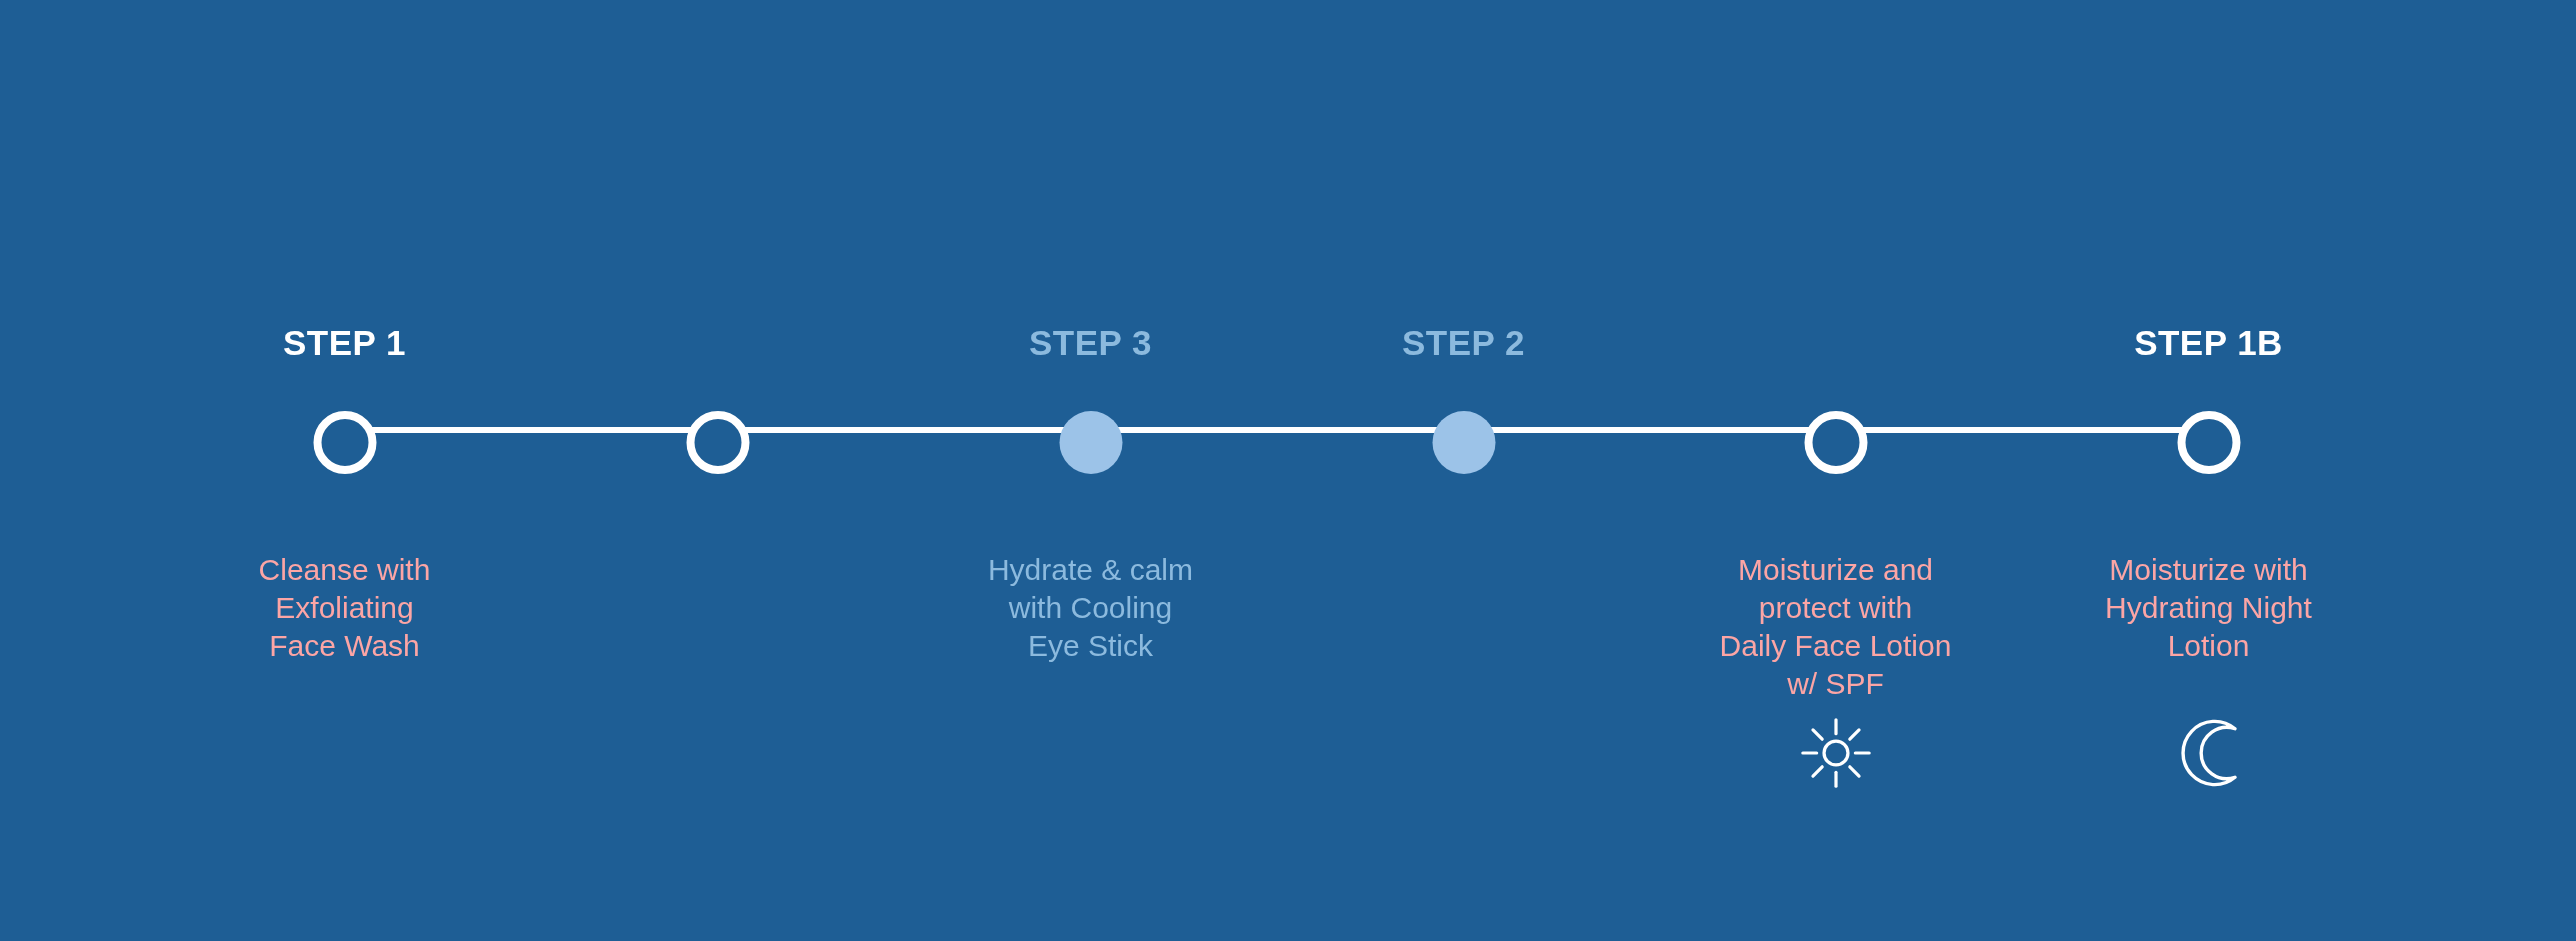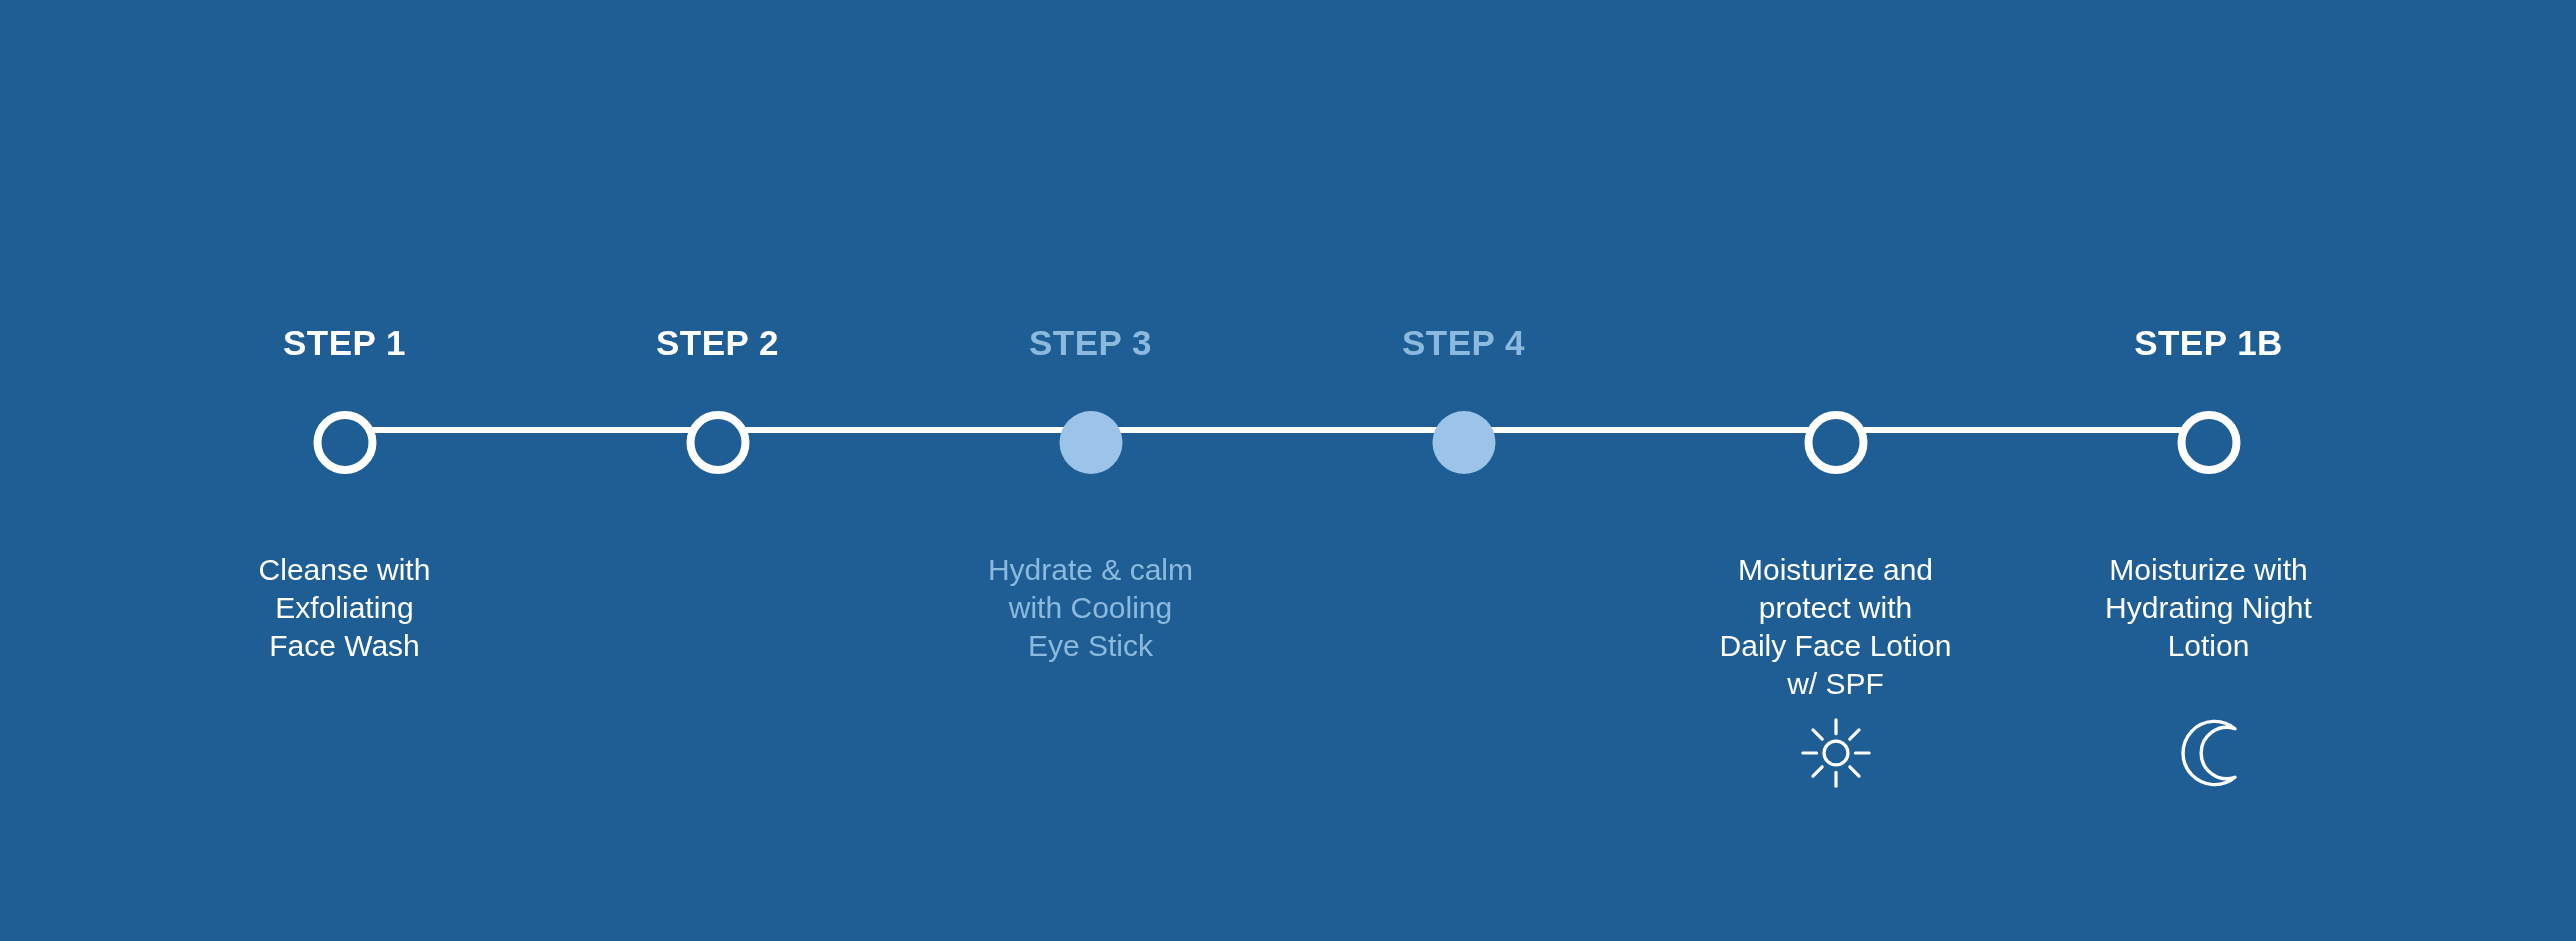--- a/index.html
+++ b/index.html
@@ -54,21 +54,21 @@
   }
   .node.filled {
     background: #9cc3e8;
   }
   .step-desc {
     position: absolute;
     top: 539px;
     left: 0;
     width: 100%;
     text-align: center;
-    color: #ffffff;
+    color: #fca5a5;
     font-size: 30px;
     line-height: 38px;
     font-weight: 400;
     white-space: pre-line;
   }
   .step.blue .step-label,
   .step.blue .step-desc {
     color: #8cbade;
   }
   .step-icon {
@@ -88,34 +88,33 @@
 
   <div class="step" style="left:150px">
     <div class="step-label">STEP 1</div>
     <div class="node outline"></div>
     <div class="step-desc">Cleanse with
 Exfoliating
 Face Wash</div>
   </div>
 
   <div class="step" style="left:523px">
-    <div class="step-label">STEP 2</div>
     <div class="node outline"></div>
   </div>
 
   <div class="step blue" style="left:896px">
     <div class="step-label">STEP 3</div>
     <div class="node filled"></div>
     <div class="step-desc">Hydrate &amp; calm
 with Cooling
 Eye Stick</div>
   </div>
 
   <div class="step blue" style="left:1269px">
-    <div class="step-label">STEP 4</div>
+    <div class="step-label">STEP 2</div>
     <div class="node filled"></div>
   </div>
 
   <div class="step" style="left:1641px">
     <div class="node outline"></div>
     <div class="step-desc">Moisturize and
 protect with
 Daily Face Lotion
 w/ SPF</div>
     <div class="step-icon">

